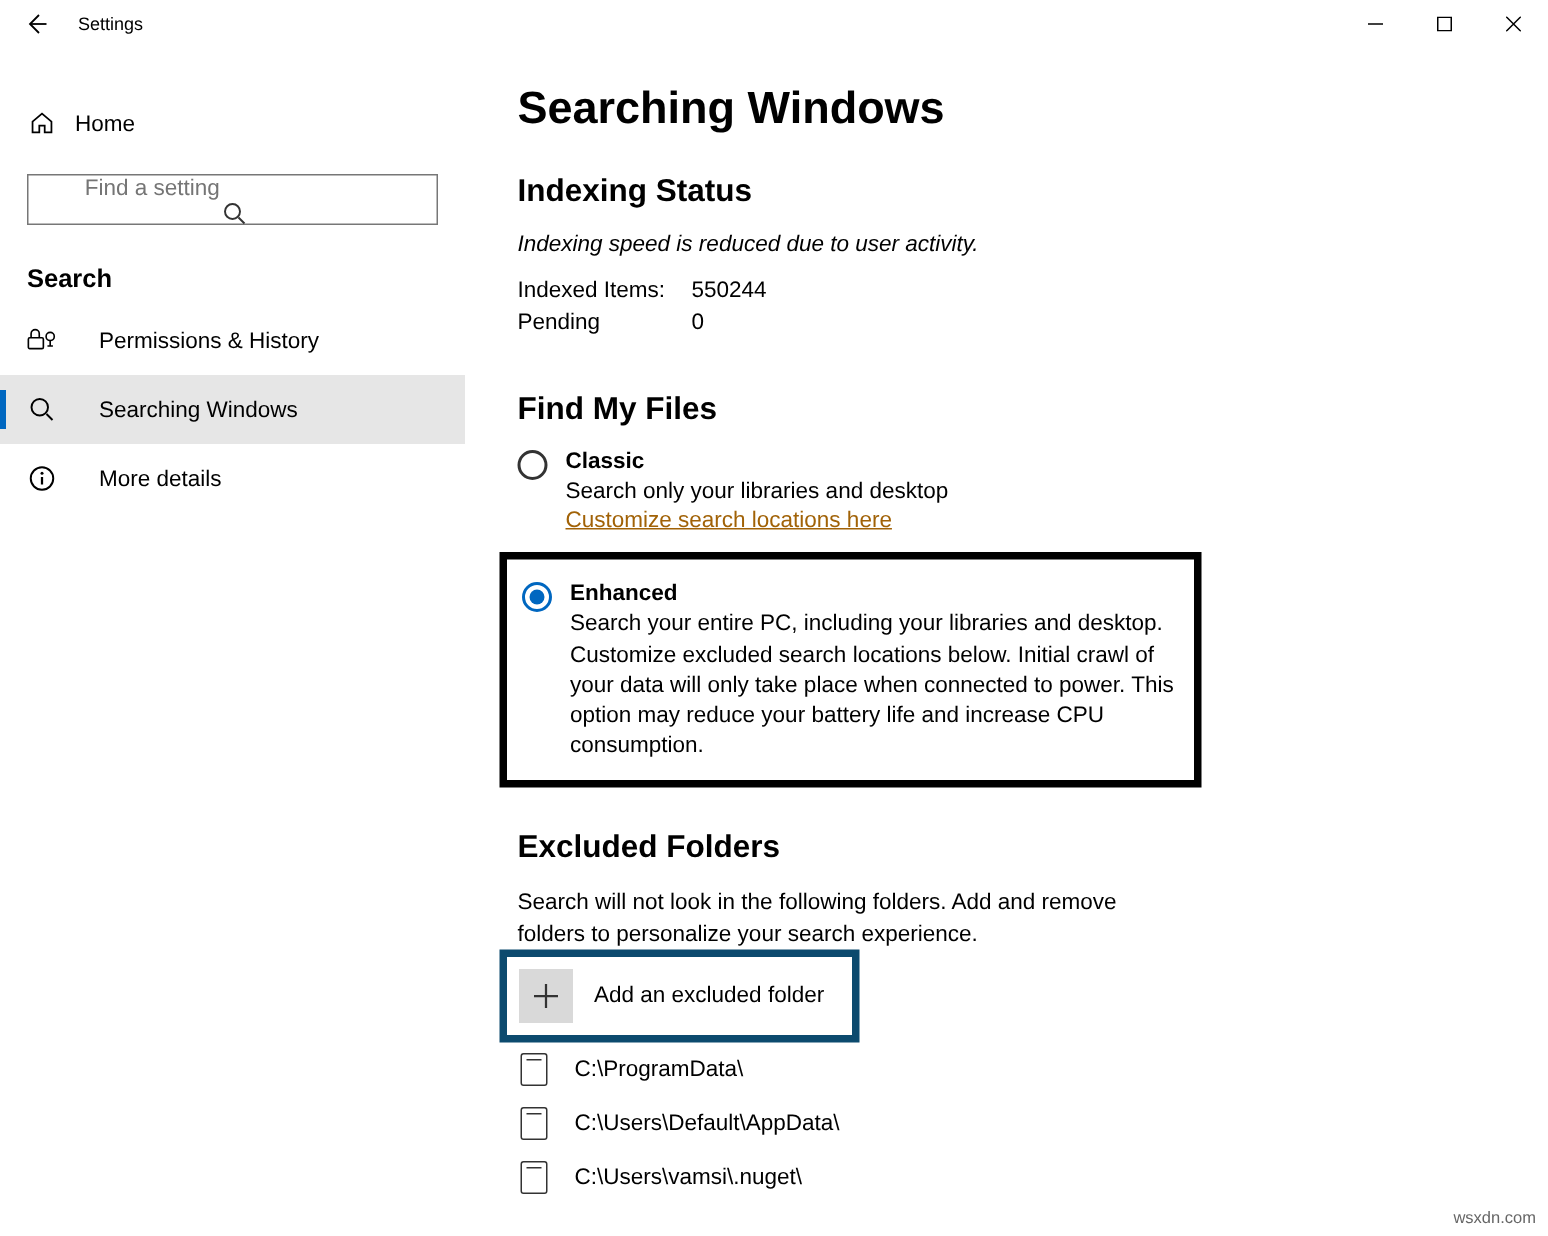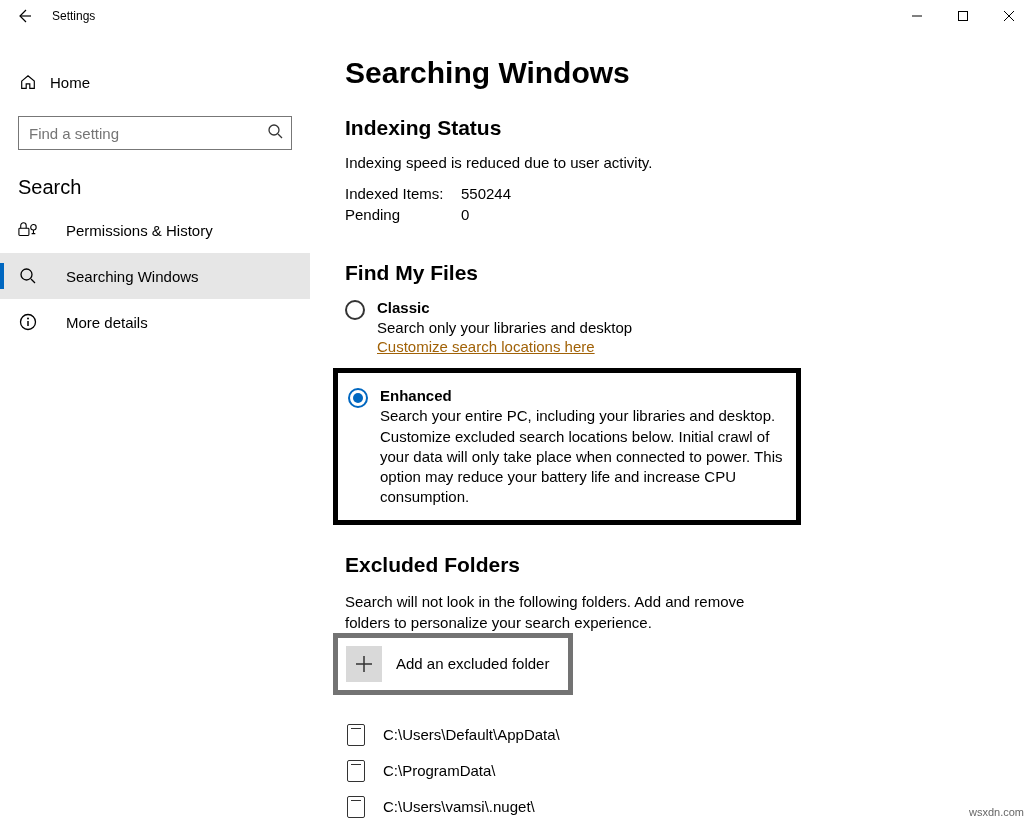--- a/index.html
+++ b/index.html
@@ -13,51 +13,51 @@
   .win-btn { width: 46px; height: 32px; display:flex; align-items:center; justify-content:center; }
   .win-btn svg { width:10px; height:10px; }
 
   .content { display: flex; height: calc(824px - 32px); }
 
   .sidebar { width: 310px; padding: 10px 0 0 0; }
   .home-row { height: 40px; display:flex; align-items:center; padding: 0 18px; gap: 12px; margin-top: 20px; }
   .home-row .label { font-size: 15px; }
   .icon20 { width:20px; height:20px; display:flex; align-items:center; justify-content:center; }
 
-  .search-box { margin: 14px 18px 0 18px; height: 34px; border: 1px solid #777; background:#fff; display:flex; align-items:center; padding: 0 8px 0 10px; }
+  .search-box { margin: 14px 18px 0 18px; height: 34px; border: 1px solid #777; background:#fff; display:flex; align-items:center; padding: 0 8px 0 10px; flex-direction: column; }
   .search-box input { flex:1; border:none; outline:none; font-size:15px; background:transparent; }
   .search-box .mag { color:#333; }
 
-  .category-label { padding: 26px 18px 8px 18px; font-size: 20px; font-weight: 400; }
+  .category-label { padding: 26px 18px 8px 18px; font-size: 17px; font-weight: 700; }
 
   .nav-item { height: 46px; display:flex; align-items:center; padding: 0 18px; gap: 28px; position:relative; font-size:15px; }
   .nav-item.active { background: #e6e6e6; }
   .nav-item.active::before { content:""; position:absolute; left:0; top:10px; bottom:10px; width:4px; background:#0067c0; }
 
   .main { flex:1; padding: 24px 20px 0 35px; overflow-y:auto; }
   h1 { font-size: 30px; font-weight: 600; margin-bottom: 26px; }
   h2 { font-size: 21px; font-weight: 600; margin-top: 6px; margin-bottom: 14px; }
-  .status-text { font-size: 15px; margin-bottom: 14px; }
+  .status-text { font-size: 15px; margin-bottom: 14px; font-style: italic; }
   .kv { display:flex; font-size:15px; margin-bottom:4px; }
   .kv .k { width:116px; }
   .section-gap { height: 28px; }
 
   .radio-option { display:flex; gap: 12px; margin-bottom: 12px; max-width: 460px;}
   .radio-outer { width:20px; height:20px; border:2px solid #333; border-radius:50%; flex-shrink:0; display:flex; align-items:center; justify-content:center; margin-top:1px;}
   .radio-outer.sel { border-color:#0067c0; }
   .radio-inner { width:10px; height:10px; background:#0067c0; border-radius:50%; }
   .opt-title { font-size:15px; font-weight:600; margin-bottom:2px;}
   .opt-desc { font-size:15px; line-height:1.35; }
   .link { color:#a16207; font-size:15px; }
 
   .highlight-box { border: 5px solid #000000; padding: 14px 10px 12px 10px; margin: 6px 0 16px -12px; max-width: 468px; }
 
   .desc { font-size:15px; max-width:420px; line-height:1.4; margin-bottom:6px;}
 
-  .highlight-box2 { border:5px solid #737373; padding:8px 8px 8px 8px; margin: -6px 0 22px -12px; width: 240px;}
+  .highlight-box2 { border:5px solid #0c4a6e; padding:8px 8px 8px 8px; margin: -6px 0 0 -12px; width: 240px;}
   .add-row { display:flex; align-items:center; gap: 14px; }
   .plus-btn { width:36px; height:36px; background:#d9d9d9; display:flex; align-items:center; justify-content:center; }
   .plus-btn svg { width:18px; height:18px; }
   .add-label { font-size:15px; }
 
   .folder-row { display:flex; align-items:center; gap:18px; height:36px; padding-left:2px; font-size:15px;}
   .folder-icon { width:18px; height:22px; border:1.5px solid #333; border-radius:2px; position:relative;}
   .folder-icon::after{ content:""; position:absolute; top:3px; left:3px; right:3px; height:1.5px; background:#333;}
 
   .watermark { position:absolute; bottom:6px; right:8px; font-size:11px; color:#666;}
@@ -197,25 +197,25 @@
           <svg viewBox="0 0 18 18">
               <path d="M9 1 V17 M1 9 H17" stroke="#333" stroke-width="1.5"></path>
             </svg>
         </div>
         <div class="add-label">Add an excluded folder</div>
       </div>
     </div>
 
     <div class="folder-row">
       <div class="folder-icon"></div>
-      <div>C:\Users\Default\AppData\</div>
+      <div>C:\ProgramData\</div>
     </div>
     <div class="folder-row">
       <div class="folder-icon"></div>
-      <div>C:\ProgramData\</div>
+      <div>C:\Users\Default\AppData\</div>
     </div>
     <div class="folder-row">
       <div class="folder-icon"></div>
       <div>C:\Users\vamsi\.nuget\</div>
     </div>
   </div>
 </div>
 
 <div class="watermark">wsxdn.com</div>
 

